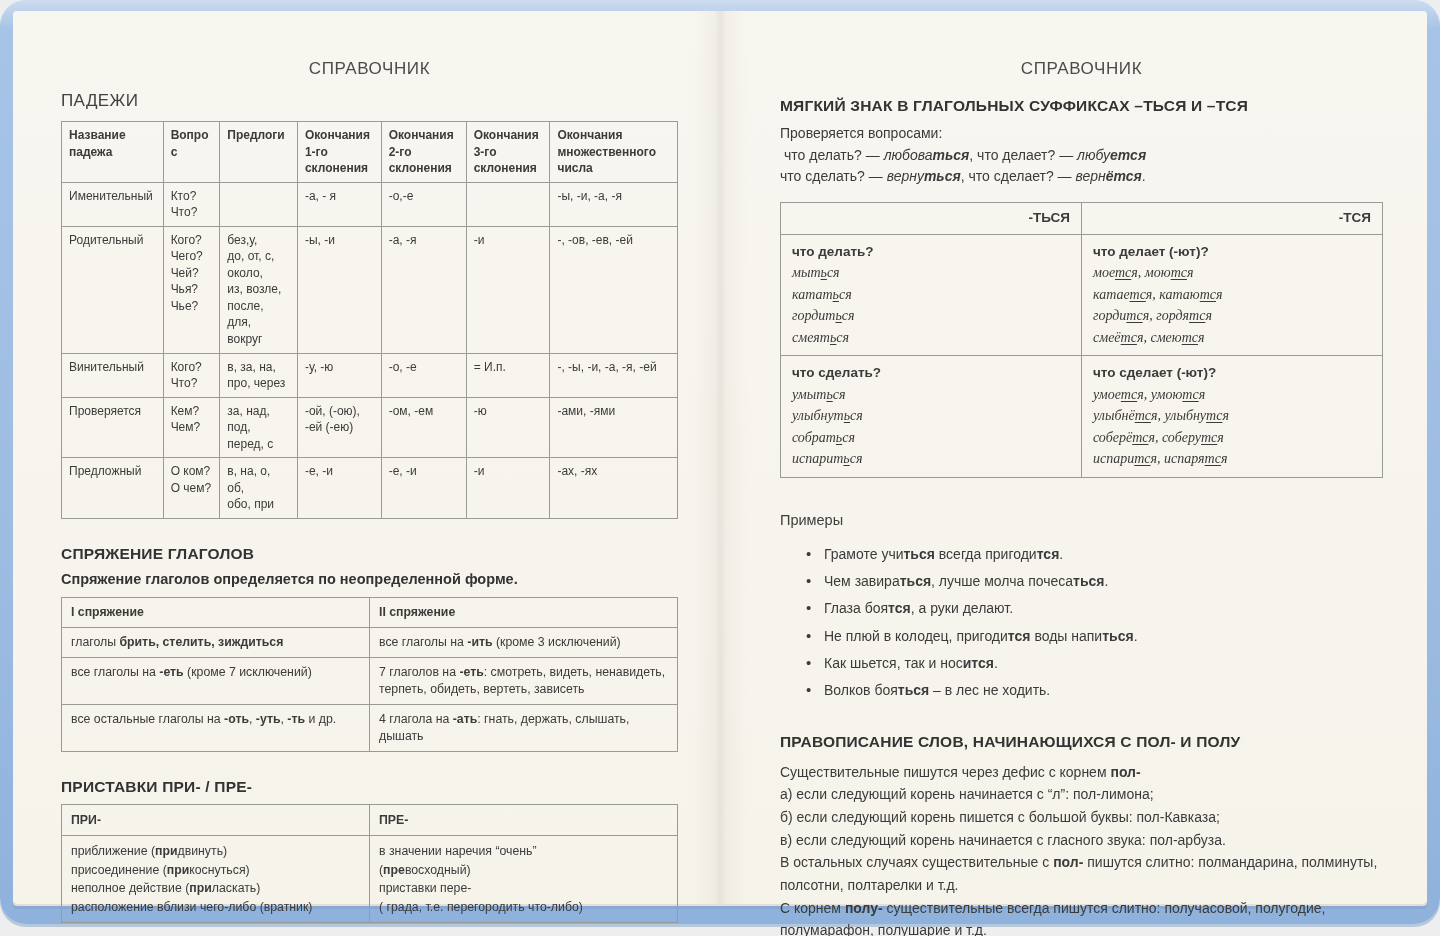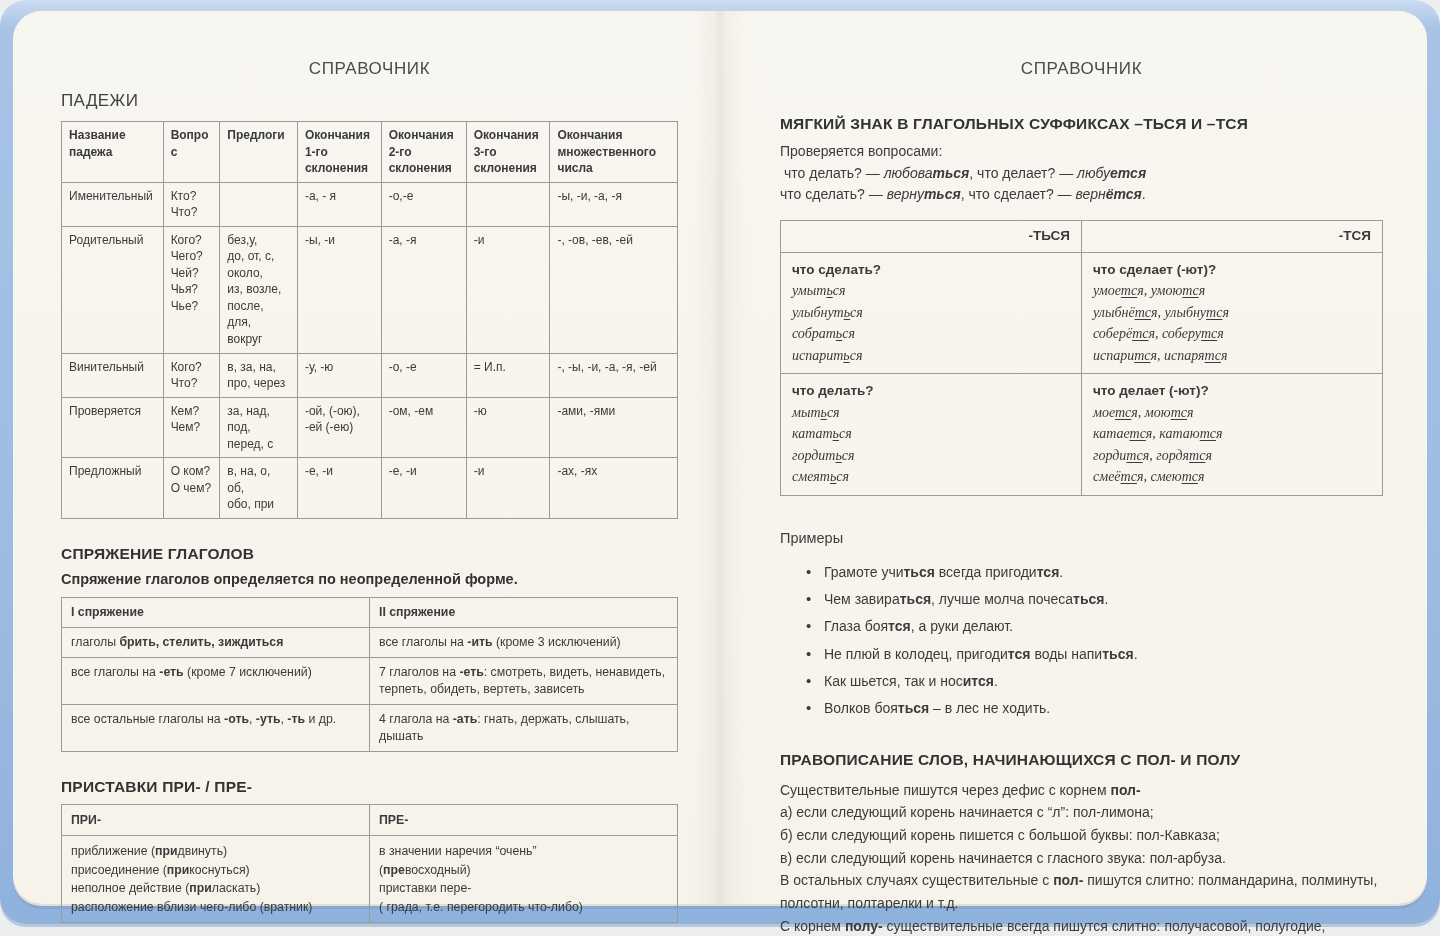--- a/index.html
+++ b/index.html
@@ -13,21 +13,21 @@
     position: absolute;
     left: 0; top: 0; right: 0; bottom: 12px;
     background: linear-gradient(180deg, #cddcf0 0%, #a7c4e7 3%, #9dbce2 60%, #8fb2dc 100%);
     border-radius: 26px;
     box-shadow: 0 3px 0 rgba(120,150,190,0.45);
   }
   .pages {
     position: absolute;
     left: 13px; top: 11px; right: 13px; bottom: 20px;
     background: linear-gradient(180deg, #f8f6f0 0%, #f6f3eb 100%);
-    border-radius: 28px;
+    border-radius: 4px;
     display: flex;
     box-shadow: 0 2px 0 #e4dfd2, 0 5px 0 rgba(110,140,180,0.25);
   }
   .gutter {
     position: absolute;
     left: 50%; top: 0; bottom: 0;
     width: 56px; margin-left: -28px;
     background: linear-gradient(to right,
       rgba(0,0,0,0) 0%, rgba(90,80,60,0.045) 40%,
       rgba(90,80,60,0.10) 50%, rgba(90,80,60,0.04) 62%, rgba(0,0,0,0) 100%);
@@ -267,47 +267,47 @@
             <td>приближение (<b>при</b>двинуть)<br>присоединение (<b>при</b>коснуться)<br>неполное действие (<b>при</b>ласкать)<br>расположение вблизи чего-либо (вратник)</td>
             <td>в значении наречия “очень”<br>(<b>пре</b>восходный)<br>приставки пере-<br>( града, т.е. перегородить что-либо)</td>
           </tr>
         </tbody>
       </table>
     </div>
 
     <div class="page page--right">
       <div class="page-title">СПРАВОЧНИК</div>
 
-      <div class="section-heading" style="margin-top:36px;">МЯГКИЙ ЗНАК В ГЛАГОЛЬНЫХ СУФФИКСАХ –ТЬСЯ И –ТСЯ</div>
+      <div class="section-heading" style="margin-top:18px;">МЯГКИЙ ЗНАК В ГЛАГОЛЬНЫХ СУФФИКСАХ –ТЬСЯ И –ТСЯ</div>
 
       <div class="intro-block">
         <div>Проверяется вопросами:</div>
         <div class="indent">что делать? — <i>любова<b>ться</b></i>, что делает? — <i>любу<b>ется</b></i></div>
         <div>что сделать? — <i>верну<b>ться</b></i>, что сделает? — <i>верн<b>ётся</b></i>.</div>
       </div>
 
       <table class="half-table tsya-table">
         <colgroup>
             <col>
             <col>
           </colgroup>
         <thead>
           <tr>
             <th>-ТЬСЯ</th>
             <th>-ТСЯ</th>
           </tr>
         </thead>
         <tbody>
           <tr>
+            <td><b>что делать?</b><br><i>мыт<u>ь</u>ся</i><br><i>катат<u>ь</u>ся</i><br><i>гордит<u>ь</u>ся</i><br><i>смеят<u>ь</u>ся</i></td>
+            <td><b>что делает (-ют)?</b><br><i>мое<u>тс</u>я, мою<u>тс</u>я</i><br><i>катае<u>тс</u>я, катаю<u>тс</u>я</i><br><i>горди<u>тс</u>я, гордя<u>тс</u>я</i><br><i>смеё<u>тс</u>я, смею<u>тс</u>я</i></td>
+          </tr>
+          <tr>
             <td><b>что сделать?</b><br><i>умыт<u>ь</u>ся</i><br><i>улыбнут<u>ь</u>ся</i><br><i>собрат<u>ь</u>ся</i><br><i>испарит<u>ь</u>ся</i></td>
             <td><b>что сделает (-ют)?</b><br><i>умое<u>тс</u>я, умою<u>тс</u>я</i><br><i>улыбнё<u>тс</u>я, улыбну<u>тс</u>я</i><br><i>соберё<u>тс</u>я, соберу<u>тс</u>я</i><br><i>испари<u>тс</u>я, испаря<u>тс</u>я</i></td>
-          </tr>
-          <tr>
-            <td><b>что делать?</b><br><i>мыт<u>ь</u>ся</i><br><i>катат<u>ь</u>ся</i><br><i>гордит<u>ь</u>ся</i><br><i>смеят<u>ь</u>ся</i></td>
-            <td><b>что делает (-ют)?</b><br><i>мое<u>тс</u>я, мою<u>тс</u>я</i><br><i>катае<u>тс</u>я, катаю<u>тс</u>я</i><br><i>горди<u>тс</u>я, гордя<u>тс</u>я</i><br><i>смеё<u>тс</u>я, смею<u>тс</u>я</i></td>
           </tr>
         </tbody>
       </table>
 
       <div class="examples-heading">Примеры</div>
       <ul class="examples-list">
         <li>Грамоте учи<b>ться</b> всегда пригоди<b>тся</b>.</li>
         <li>Чем завира<b>ться</b>, лучше молча почеса<b>ться</b>.</li>
         <li>Глаза боя<b>тся</b>, а руки делают.</li>
         <li>Не плюй в колодец, пригоди<b>тся</b> воды напи<b>ться</b>.</li>

